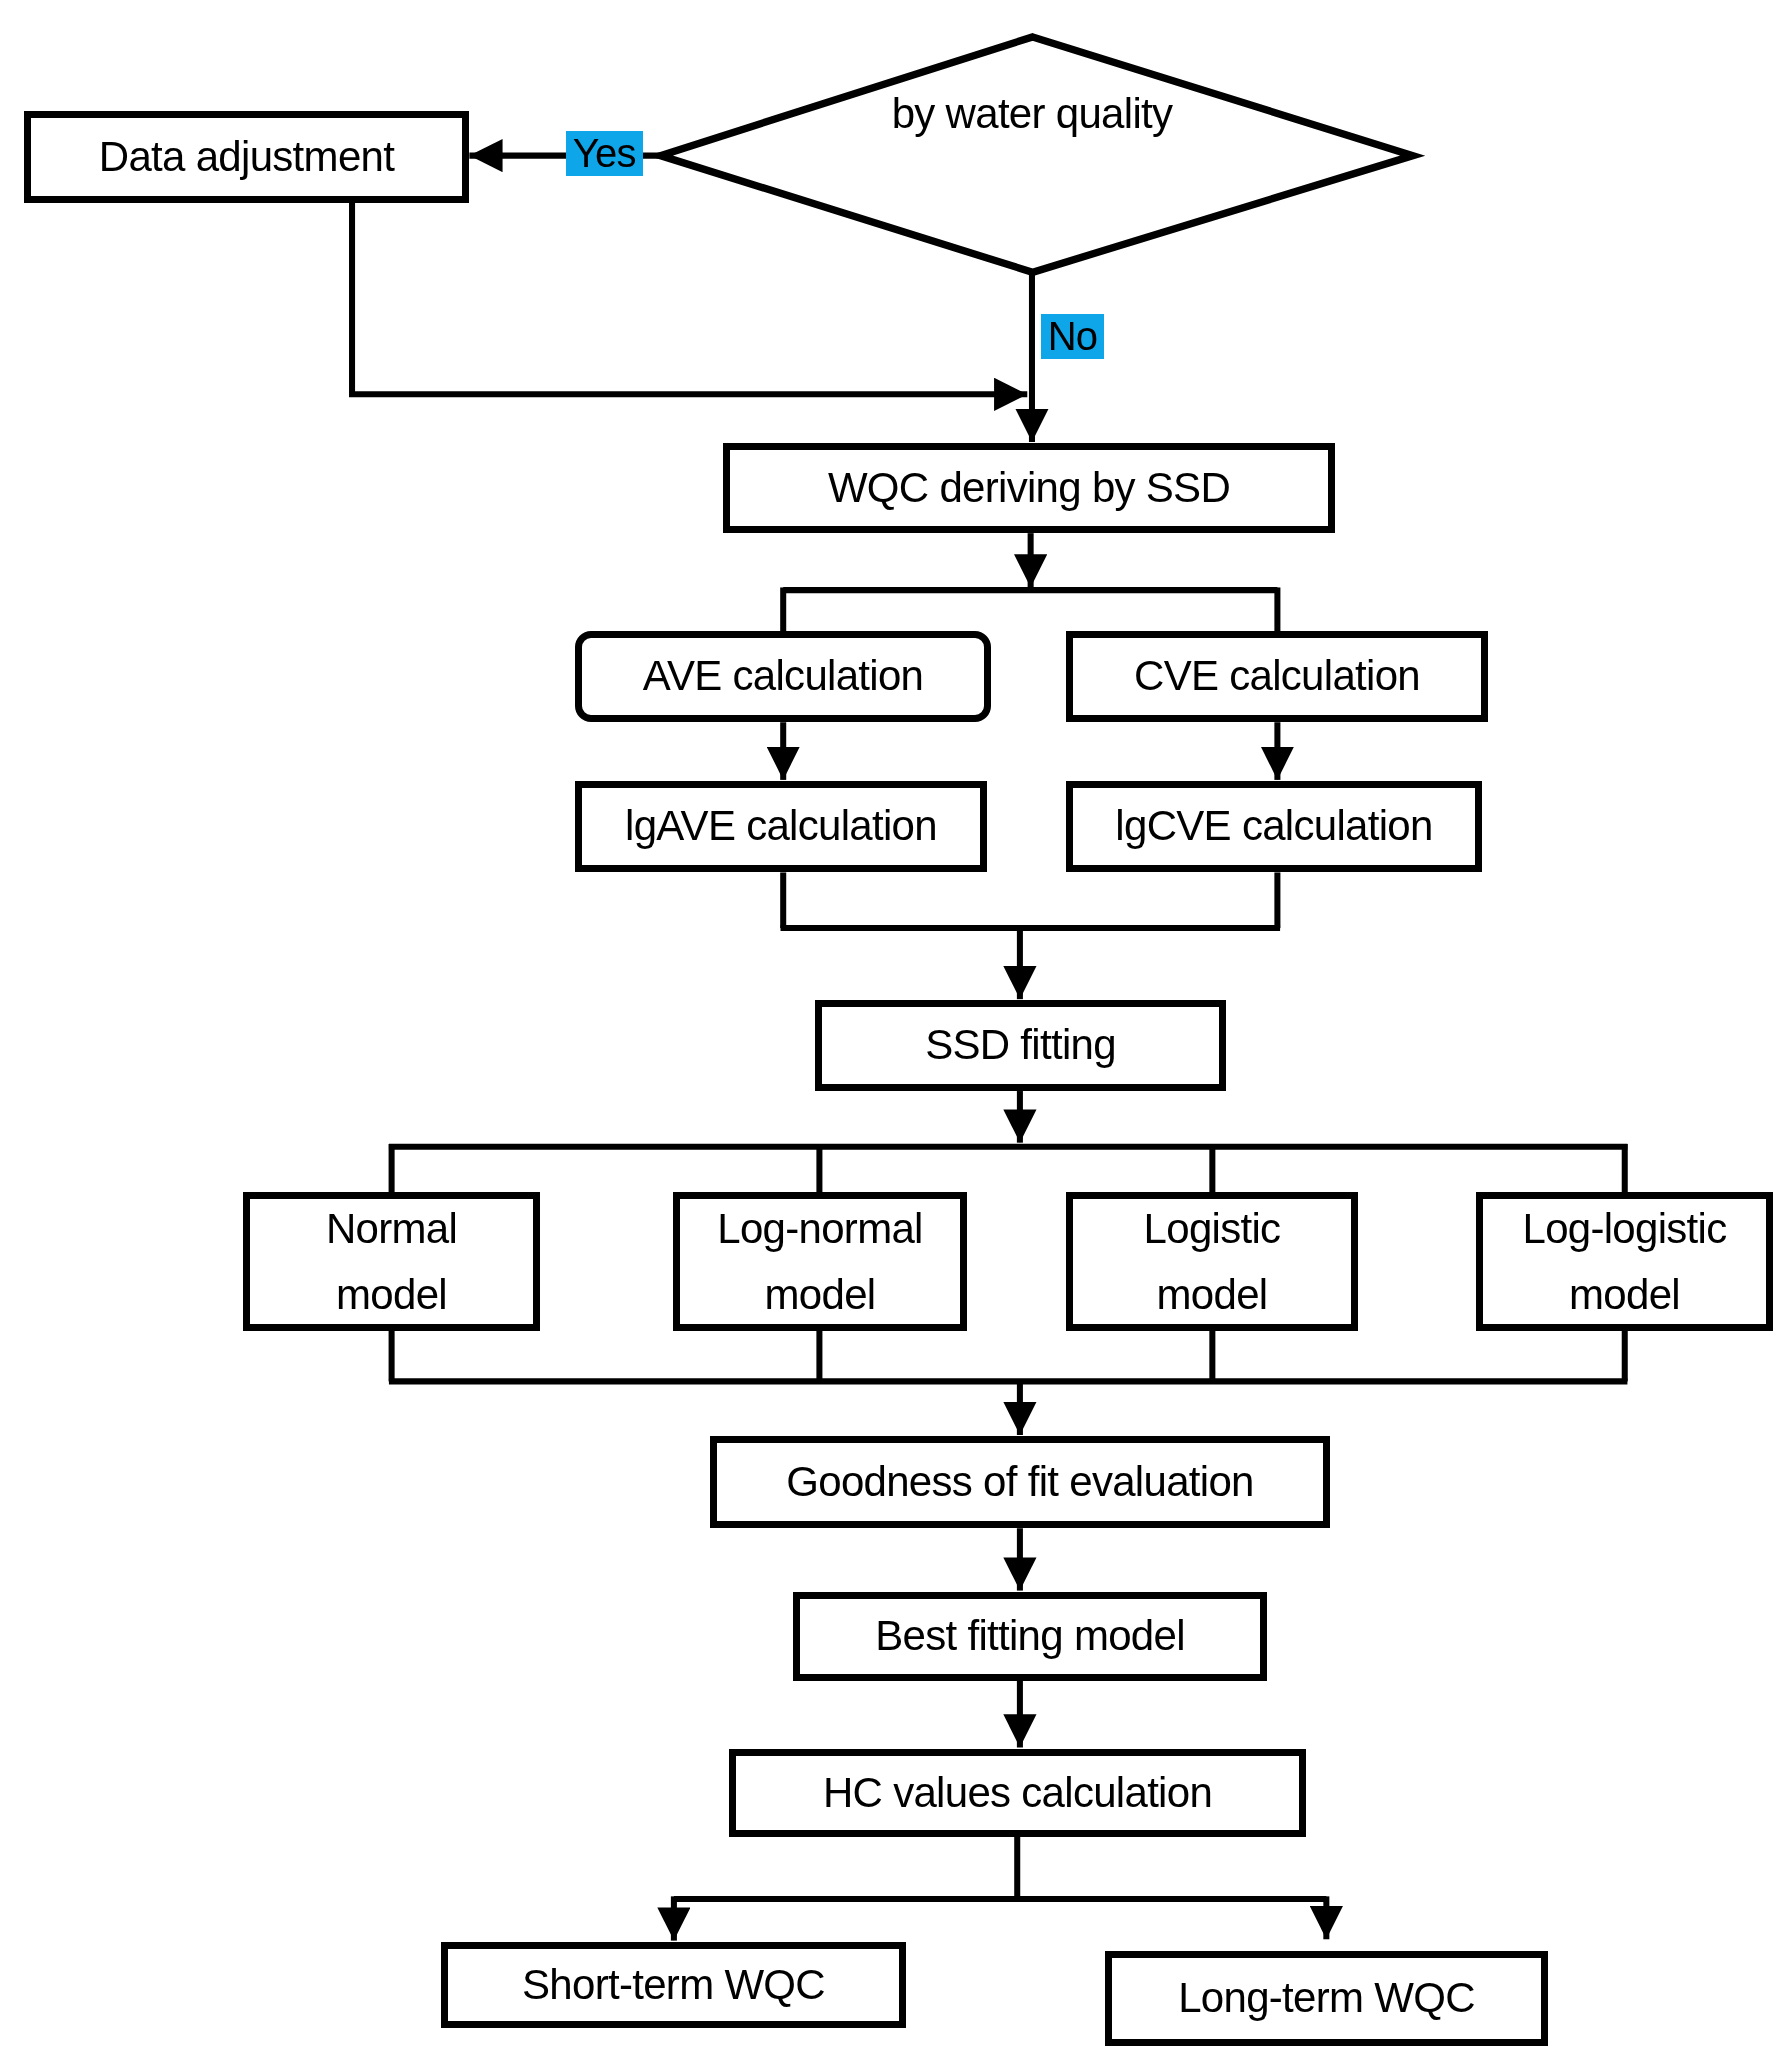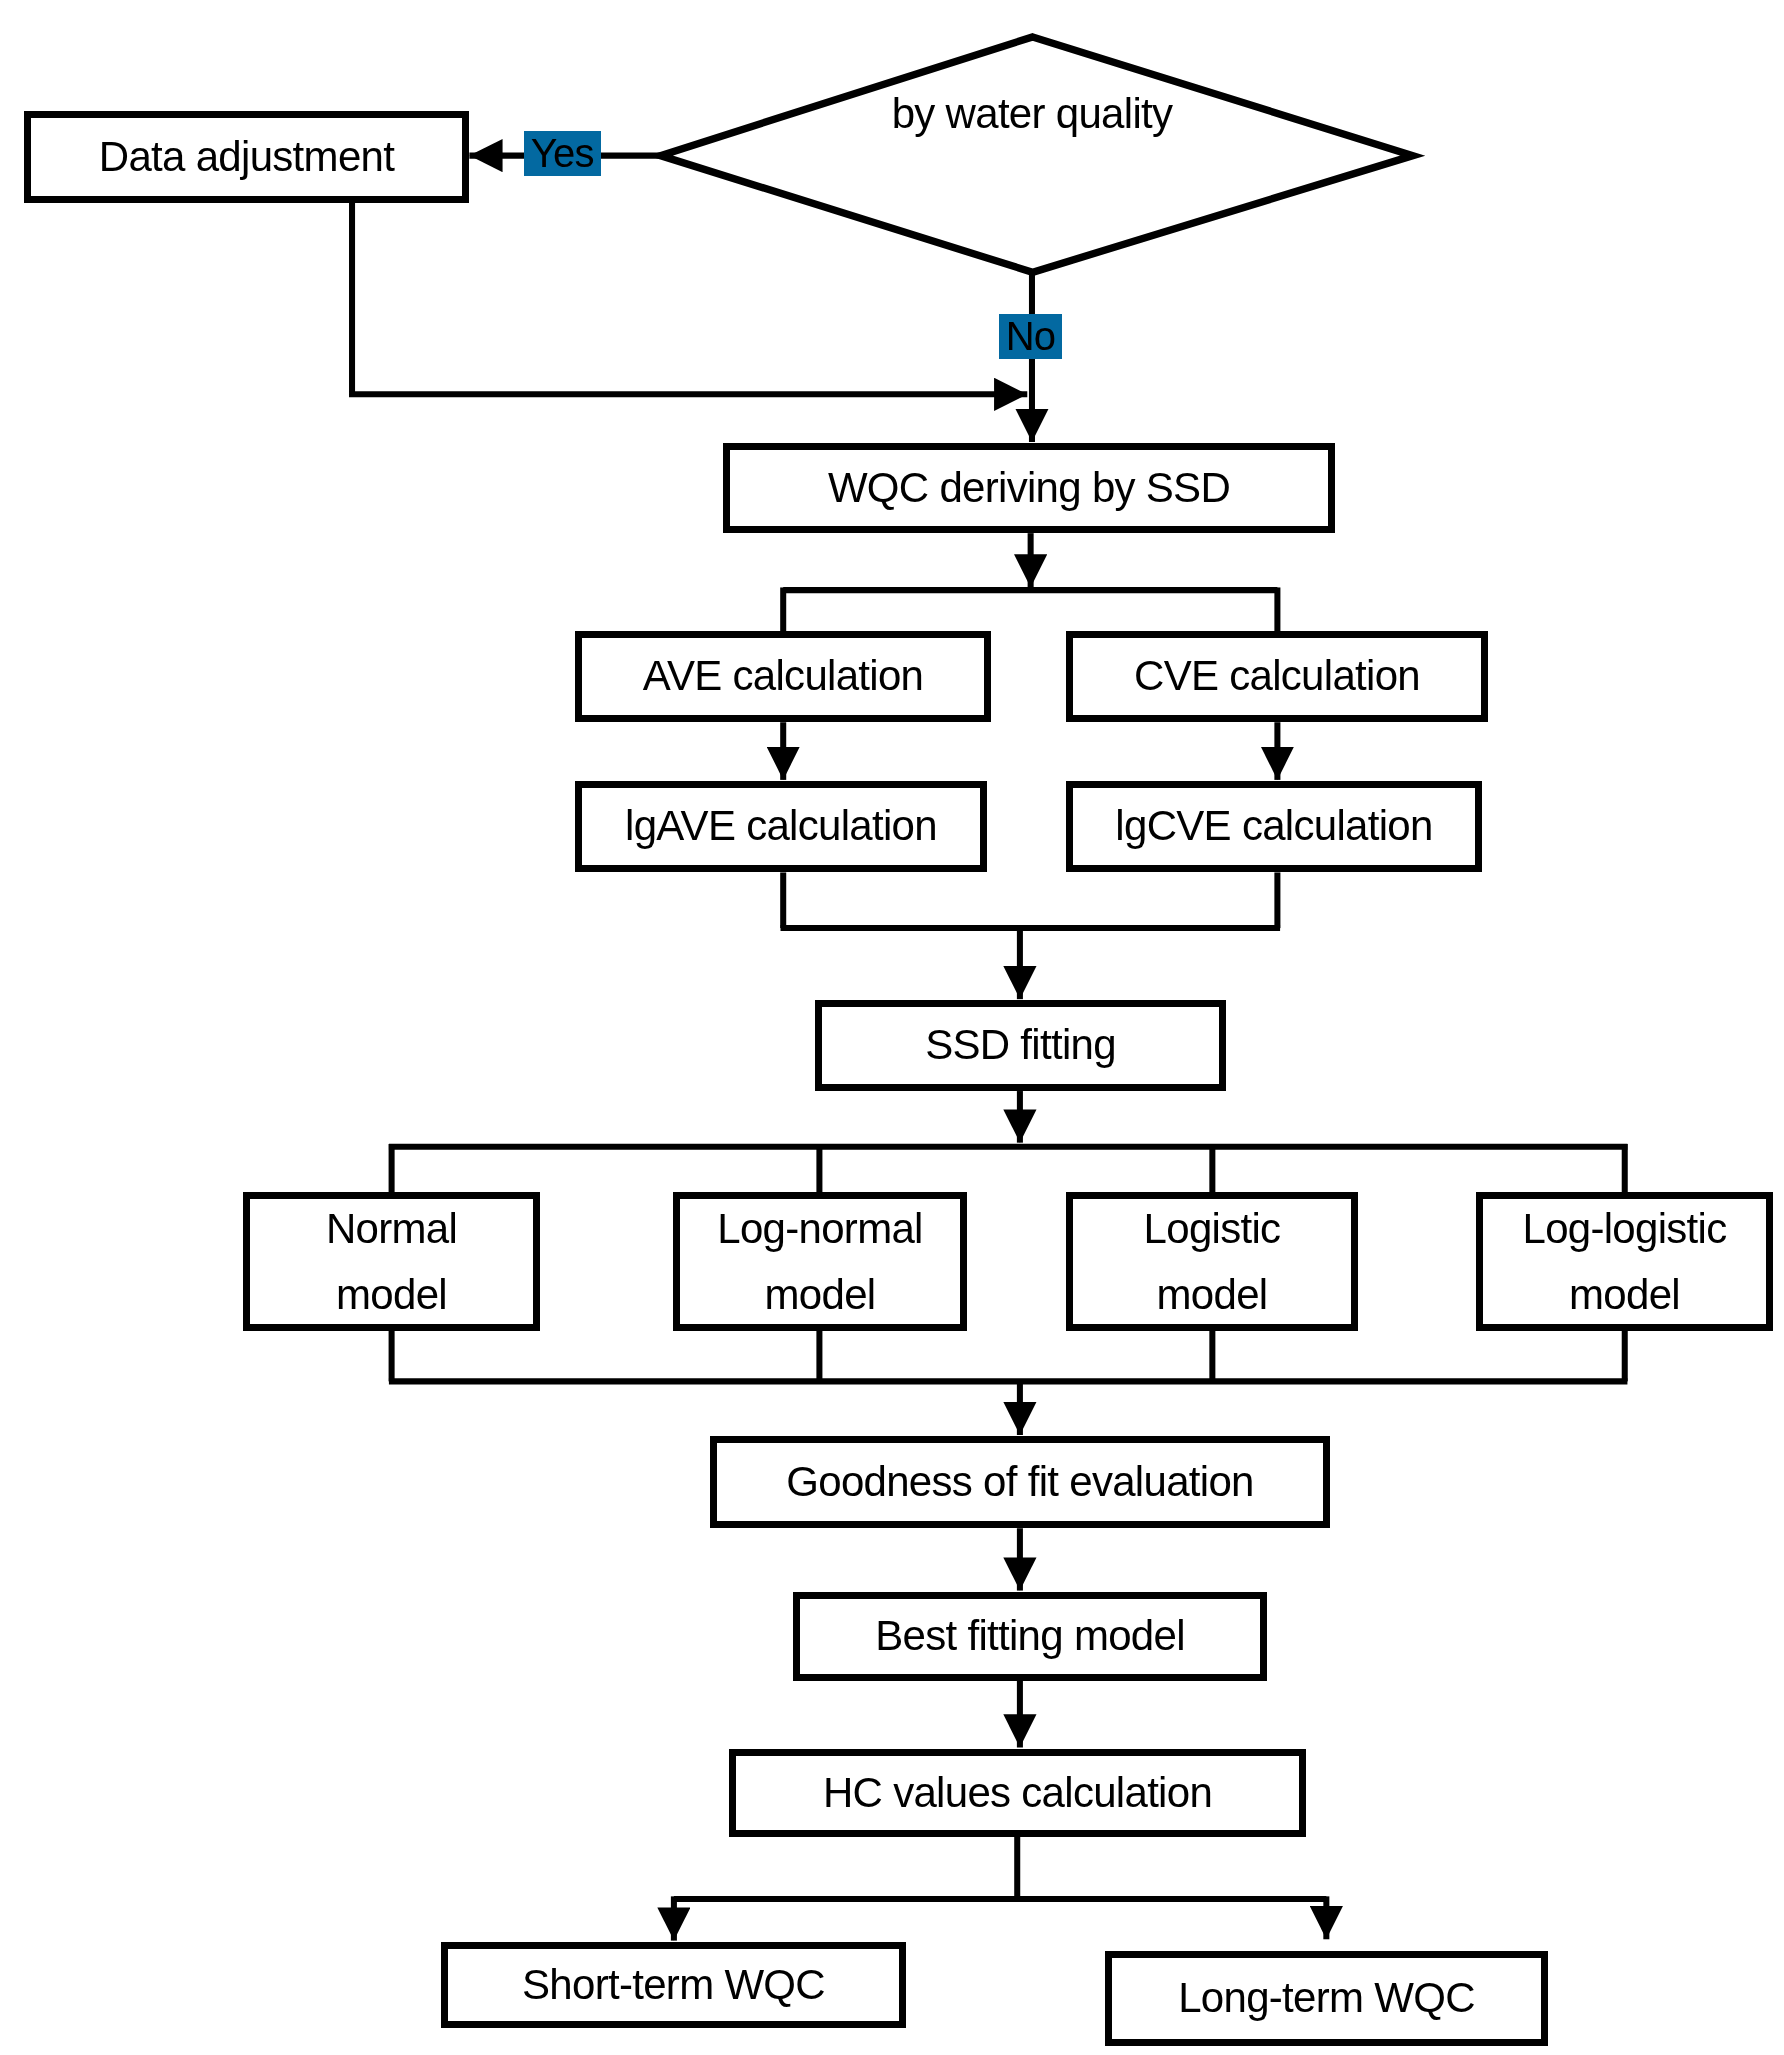--- a/index.html
+++ b/index.html
@@ -44,25 +44,26 @@
     top: 87px;
     width: 536px;
     text-align: center;
     font-size: 42px;
     letter-spacing: -0.7px;
     line-height: 1.3;
     white-space: nowrap;
   }
   .edge-label {
     position: absolute;
-    background: #0369a1;
+    background: #0ea5e9;
     font-size: 40px;
     letter-spacing: -0.7px;
     padding: 0 6.7px;
     white-space: nowrap;
+    margin-left: 42px;
   }
   #label-yes { left: 524px;  top: 131px; }
   #label-no  { left: 999px; top: 314px; }
 </style>
 </head>
 <body>
 
 <div id="canvas">
 
   <svg id="edges" viewBox="0 0 2662 3066" xmlns="http://www.w3.org/2000/svg">
@@ -124,21 +125,21 @@
   <div class="edge-label" id="label-no">No</div>
 
   <div class="box" style="left:24px;   top:111px;  width:445px; height:92px;">
     <span>Data adjustment</span>
   </div>
 
   <div class="box" style="left:723px; top:443px;  width:612px; height:90px;">
     <span>WQC deriving by SSD</span>
   </div>
 
-  <div class="box" style="left:575px;  top:631px;  width:416px; height:91px;">
+  <div class="box" style="left:575px;  top:631px;  width:416px; height:91px;border-radius:16px;">
     <span>AVE calculation</span>
   </div>
 
   <div class="box" style="left:1066px; top:631px;  width:422px; height:91px;">
     <span>CVE calculation</span>
   </div>
 
   <div class="box" style="left:1066px; top:781px; width:416px; height:91px;">
     <span>lgCVE calculation</span>
   </div>

